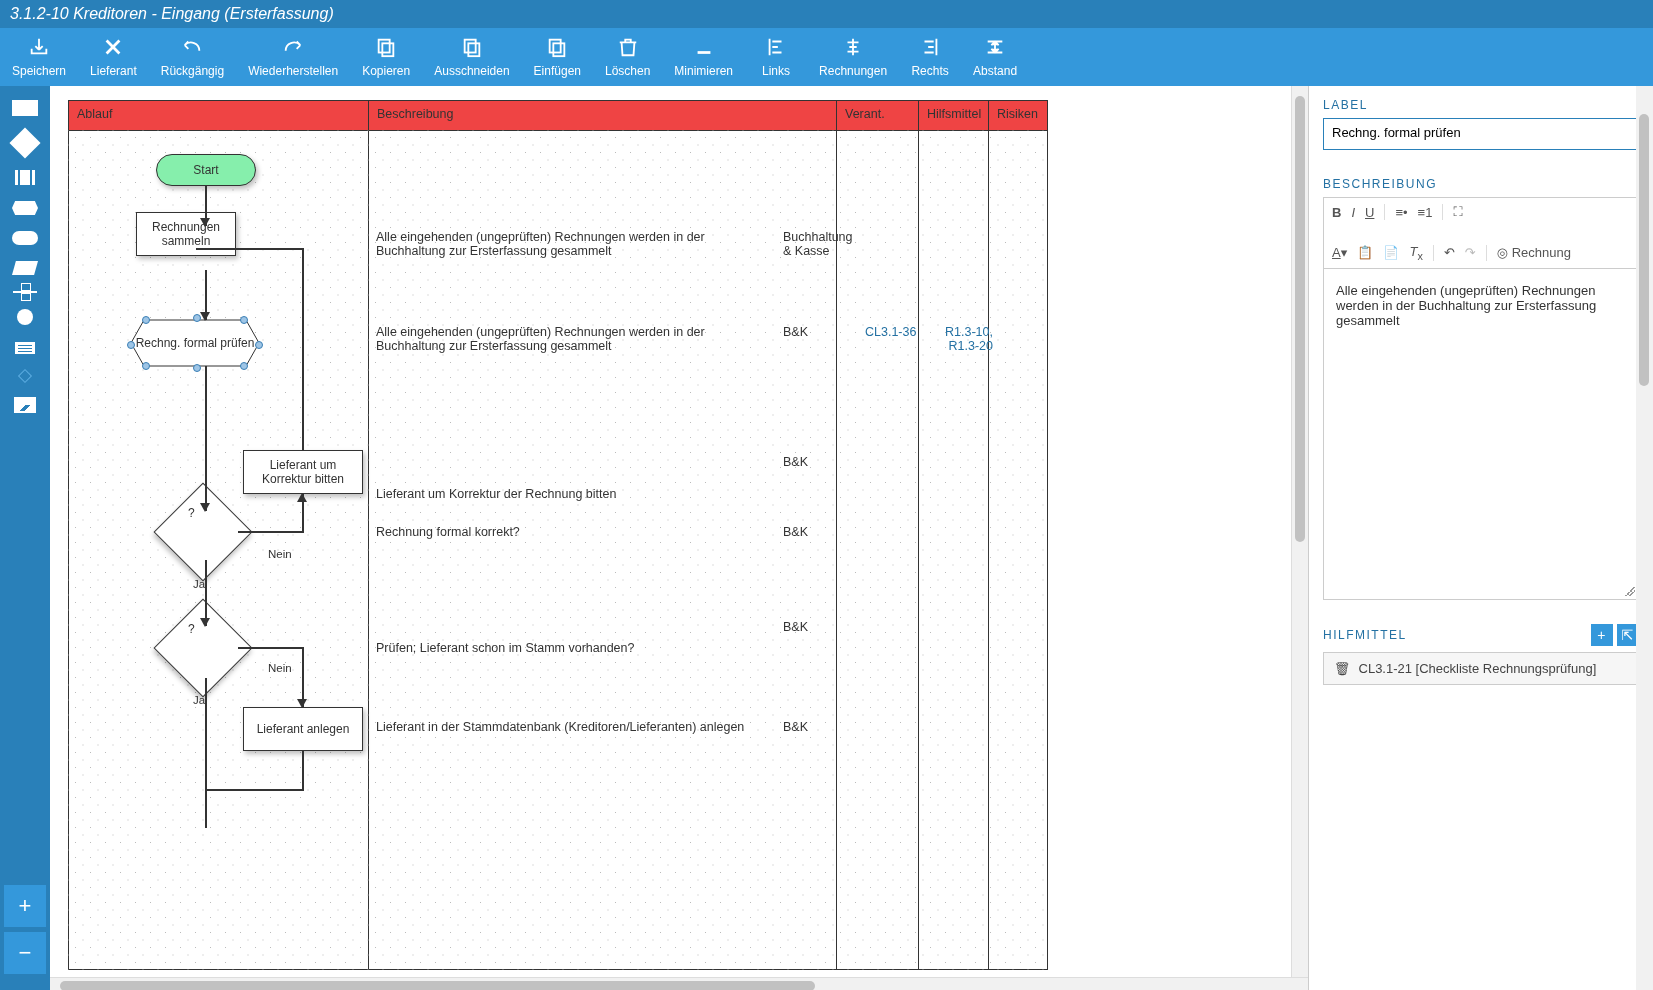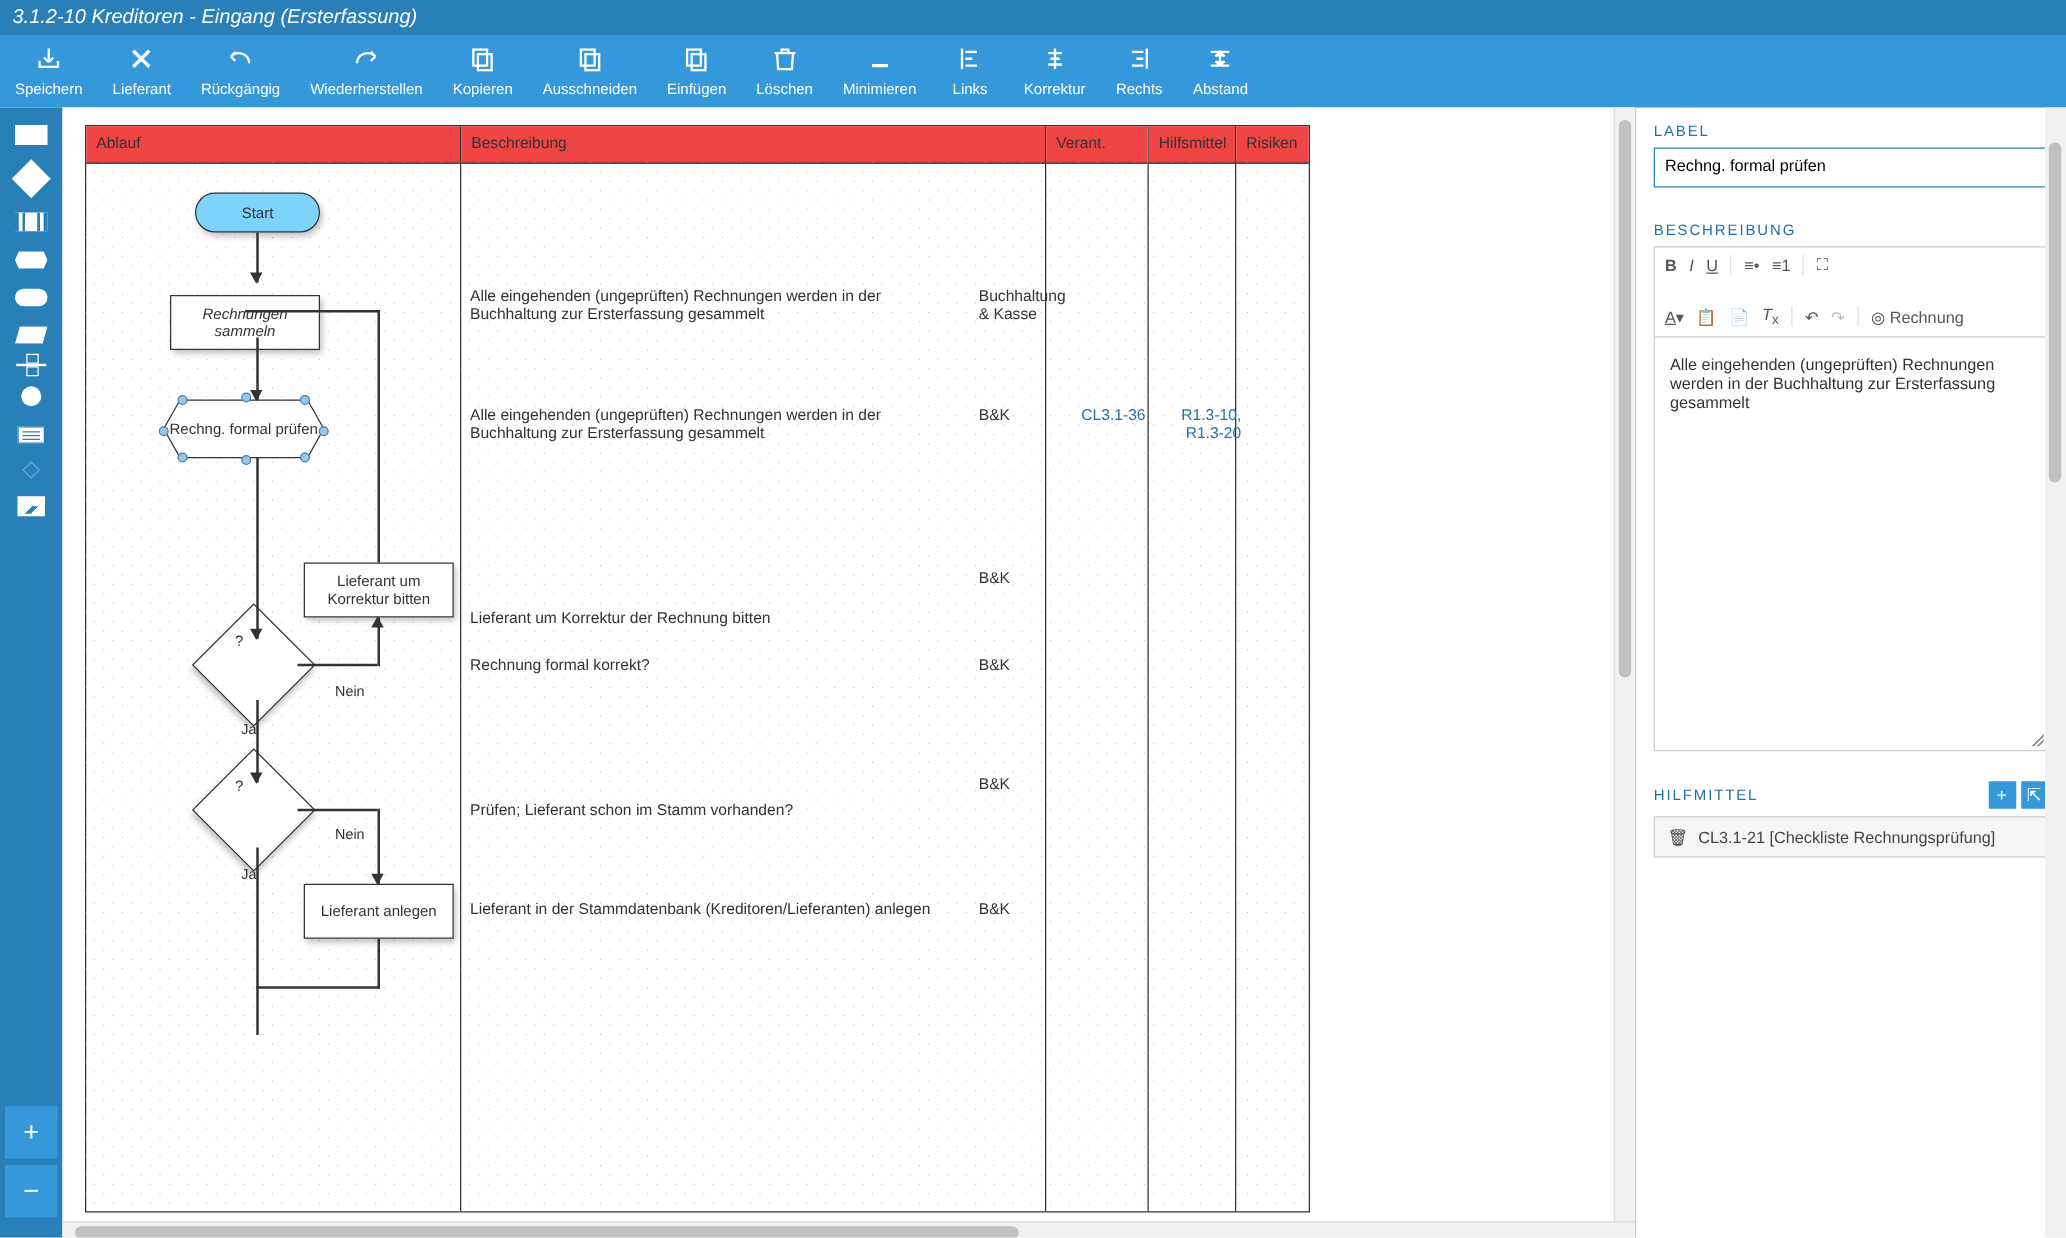--- a/index.html
+++ b/index.html
@@ -47,22 +47,22 @@
       background-size: 15px 15px, 15px 15px;
       background-position: 0 0, 7.5px 7.5px;
     }
     .lanes { position:absolute; left:0; right:0; top:0; bottom:0; border:1px solid #333; display:flex; }
     .lane { border-right:1px solid #333; position:relative; }
     .lane:last-child { border-right:none; }
     .lane-head { height:30px; border-bottom:1px solid #333; padding:6px 8px; background:#ef4444; font-size:12.5px; }
     .l1{width:300px;} .l2{flex:1;} .l3{width:82px;} .l4{width:70px;} .l5{width:58px;}
     
     .node { position:absolute; background:#fff; border:1px solid #333; display:flex; align-items:center; justify-content:center; text-align:center; font-size:12px; padding:4px; box-shadow: 2px 3px 5px rgba(0,0,0,0.25); }
-    .node.start { border-radius:16px; background:#7dd3fc; left:88px; top:54px; width:100px; height:32px; }
-    .node.n1 { left:68px; top:136px; width:120px; height:44px;font-style:italic; }
+    .node.start { border-radius:16px; background:#86efac; left:88px; top:54px; width:100px; height:32px; }
+    .node.n1 { left:68px; top:112px; width:100px; height:44px; }
     .node.sel { left:63px; top:220px; width:128px; height:46px; clip-path: polygon(10% 0, 90% 0, 100% 50%, 90% 100%, 10% 100%, 0 50%); border:none; box-shadow:none; }
     .sel-outline { position:absolute; left:63px; top:220px; width:128px; height:46px; }
     .sel-outline svg { position:absolute; left:-2px; top:-2px; }
     .handle { position:absolute; width:8px; height:8px; background:#9ec5e6; border:1px solid #3a7fb5; border-radius:50%; }
     .node.n3 { left:175px; top:350px; width:120px; height:44px; }
     .dec { position:absolute; background:#fff; width:70px; height:70px; transform:rotate(45deg); border:1px solid #333; box-shadow: 2px 3px 5px rgba(0,0,0,0.25);}
     .dec .q { transform:rotate(-45deg); font-size:12px; }
     .dec1 { left:100px; top:397px; }
     .dec2 { left:100px; top:513px; }
     .node.n5 { left:175px; top:607px; width:120px; height:44px; }
@@ -161,21 +161,21 @@
   <div class="toolbar-btn">
     <svg class="icon" viewBox="0 0 24 24">
         <path stroke-width="2" d="M5 3v18M8 6h10M8 12h6M8 18h10"></path>
       </svg>
     <span>Links</span>
   </div>
   <div class="toolbar-btn">
     <svg class="icon" viewBox="0 0 24 24">
         <path stroke-width="2" d="M12 3v18M6 7h12M8 12h8M6 17h12"></path>
       </svg>
-    <span>Korrektur</span>
+    <span>Rechnungen</span>
   </div>
   <div class="toolbar-btn">
     <svg class="icon" viewBox="0 0 24 24">
         <path stroke-width="2" d="M19 3v18M6 6h10M10 12h6M6 18h10"></path>
       </svg>
     <span>Rechts</span>
   </div>
   <div class="toolbar-btn">
     <svg class="icon" viewBox="0 0 24 24">
         <path stroke-width="2" d="M4 6h16M4 18h16M12 6v12M8 10l4-4 4 4M8 14l4 4 4-4"></path>

